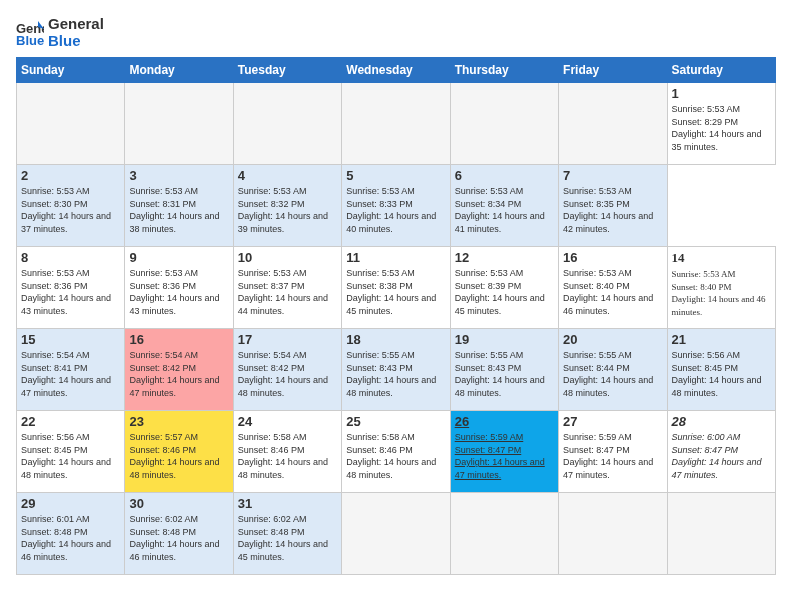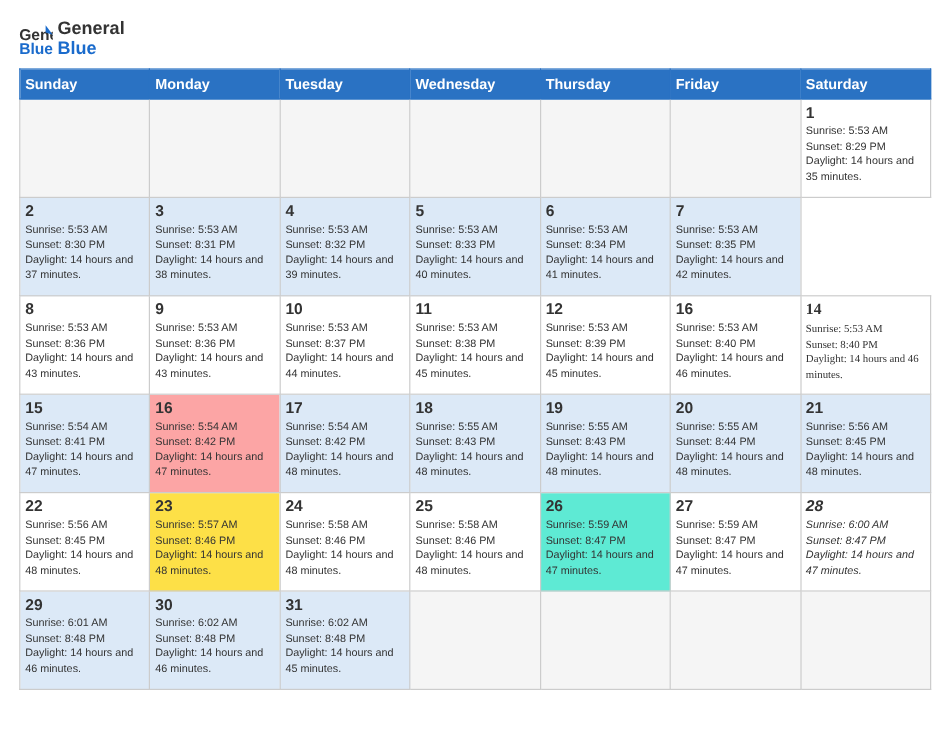--- a/index.html
+++ b/index.html
@@ -230,21 +230,21 @@
 <div class="day-info">Sunrise: 5:57 AM<br>Sunset: 8:46 PM<br>Daylight: 14 hours and 48 minutes.</div>
           </td>
           <td style="background: rgb(255, 255, 255); margin-left: 32px;">
             <span class="day-num">24</span>
 <div class="day-info">Sunrise: 5:58 AM<br>Sunset: 8:46 PM<br>Daylight: 14 hours and 48 minutes.</div>
           </td>
           <td style="background: rgb(255, 255, 255);">
             <span class="day-num">25</span>
 <div class="day-info">Sunrise: 5:58 AM<br>Sunset: 8:46 PM<br>Daylight: 14 hours and 48 minutes.</div>
           </td>
-          <td style="background: #5eead4;">
+          <td style="background: #0ea5e9; text-decoration: underline;">
             <span class="day-num">26</span>
 <div class="day-info">Sunrise: 5:59 AM<br>Sunset: 8:47 PM<br>Daylight: 14 hours and 47 minutes.</div>
           </td>
           <td style="background: rgb(255, 255, 255);">
             <span class="day-num">27</span>
 <div class="day-info">Sunrise: 5:59 AM<br>Sunset: 8:47 PM<br>Daylight: 14 hours and 47 minutes.</div>
           </td>
           <td style="background: rgb(255, 255, 255); font-style: italic;">
             <span class="day-num">28</span>
 <div class="day-info">Sunrise: 6:00 AM<br>Sunset: 8:47 PM<br>Daylight: 14 hours and 47 minutes.</div>

